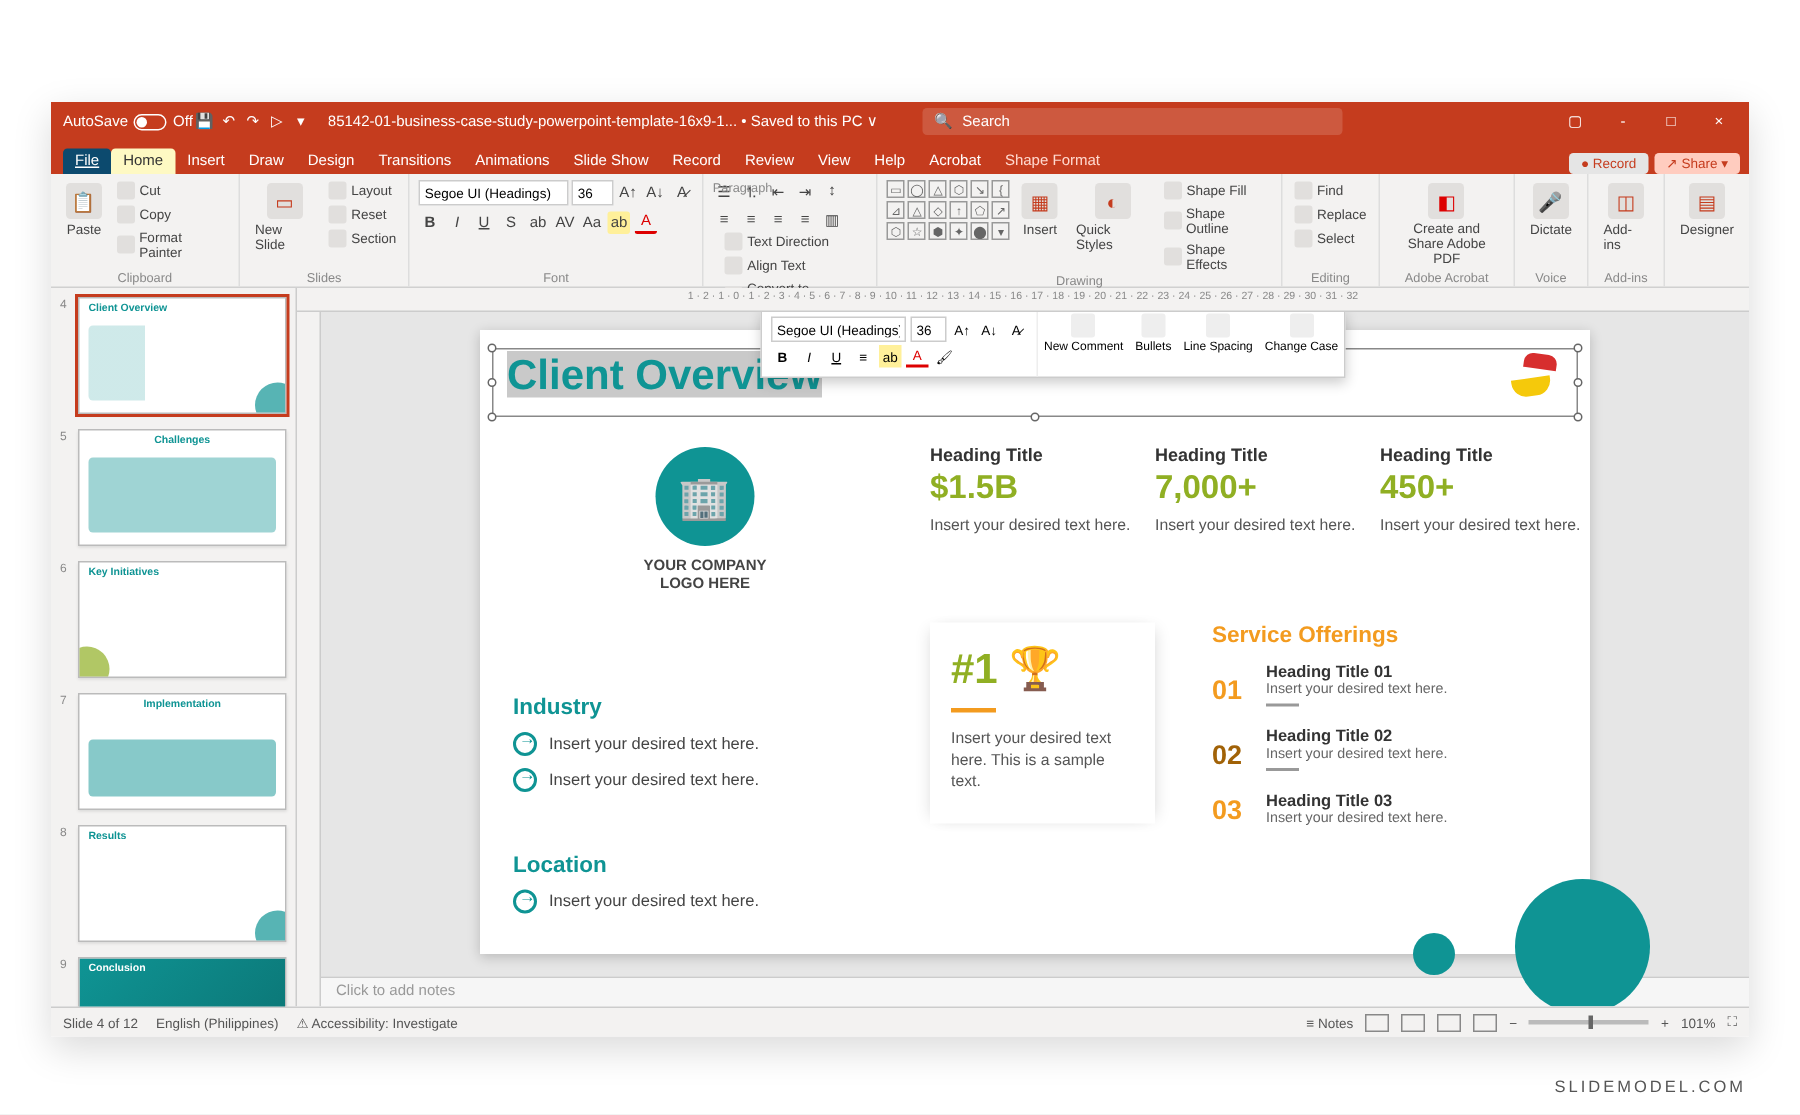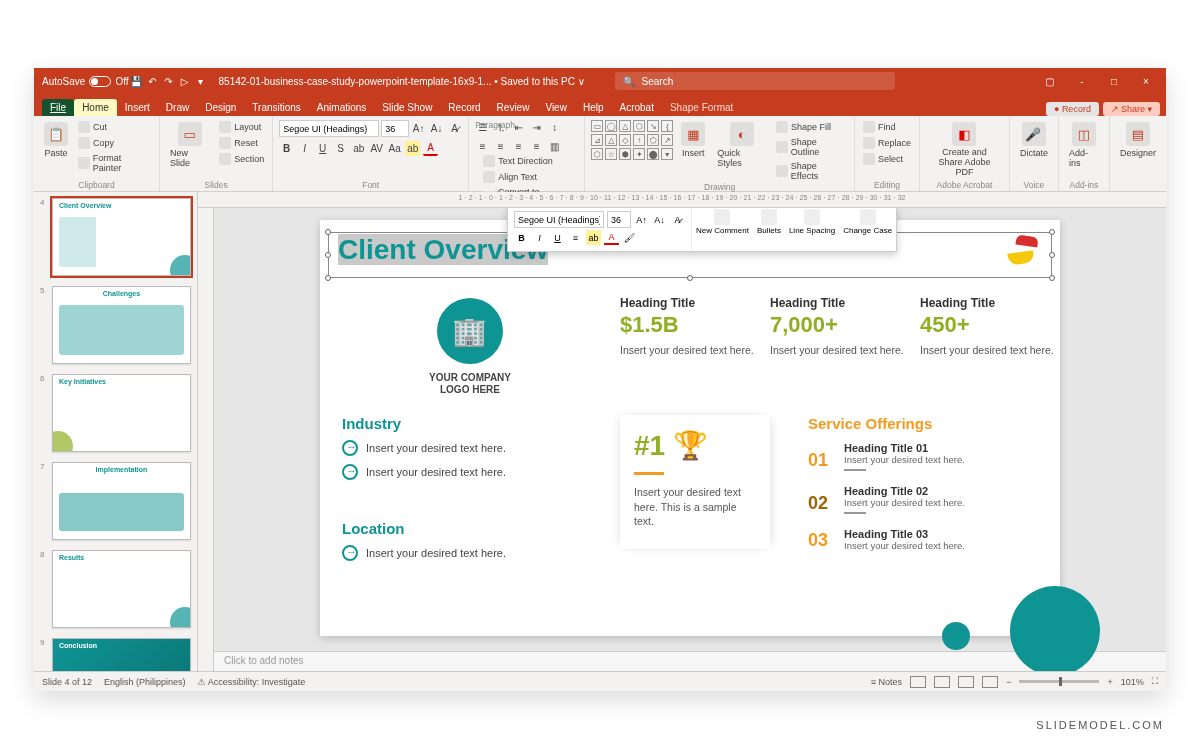--- a/index.html
+++ b/index.html
@@ -13,21 +13,21 @@
 .toggle::after { content:""; position:absolute; width:7px; height:7px; background:#fff; border-radius:50%; left:1px; top:1px; }
 .qat-icon { width:16px; height:16px; display:flex; align-items:center; justify-content:center; color:#fff; font-size:10px; }
 .file-name { margin-left:10px; white-space:nowrap; overflow:hidden; }
 .search-box { margin-left:30px; width:280px; height:18px; background:rgba(255,255,255,.15); border-radius:3px; display:flex; align-items:center; padding:0 8px; font-size:10px; gap:6px; }
 .win-controls { margin-left:auto; display:flex; }
 .win-btn { width:32px; height:26px; display:flex; align-items:center; justify-content:center; font-size:10px; }
 
 
 .tabs-row { height:22px; background:#c53c1e; display:flex; align-items:flex-end; font-size:10px; color:#fff; padding-left:8px; }
 .ribbon-tab { padding:3px 8px; cursor:pointer; }
-.ribbon-tab.file { background:#14532d; border-radius:3px 3px 0 0;text-decoration:underline; }
+.ribbon-tab.file { background:#0c4a6e; border-radius:3px 3px 0 0;text-decoration:underline; }
 .ribbon-tab.active { background:#fef9c3; color:#333; border-radius:3px 3px 0 0; }
 .ribbon-tab.format { color:#ffd9cf; }
 .tabs-right { margin-left:auto; display:flex; align-items:center; padding-right:6px; gap:4px; }
 .record-chip, .share-chip { font-size:9px; background:#e5e5e5; color:#c53c1e; padding:2px 8px; border-radius:3px; }
 .share-chip { background:#ffccbf; }
 
 
 .ribbon { height:76px; background:#f3f2f1; border-bottom:1px solid #d0d0d0; display:flex; font-size:9px; color:#444; }
 .rgroup { border-right:1px solid #ddd; padding:4px 6px 1px; display:flex; flex-direction:column; justify-content:space-between; }
 .rgroup-label { text-align:center; color:#888; font-size:8.5px; }
@@ -77,21 +77,21 @@
 
 .company-logo { position:absolute; left:60px; top:78px; width:180px; text-align:center; }
 .logo-circ { width:66px; height:66px; background:#0f9494; border-radius:50%; margin:0 auto; display:flex; align-items:center; justify-content:center; color:#fff; font-size:28px; }
 .logo-txt { margin-top:8px; font-size:10px; font-weight:700; color:#444; line-height:1.2; }
 
 .stat { position:absolute; top:76px; width:140px; }
 .stat h4 { font-size:12px; font-weight:700; color:#333; }
 .stat .big { font-size:22px; font-weight:800; color:#90af23; margin:2px 0 6px; }
 .stat p { font-size:10.5px; color:#555; line-height:1.3; }
 
-.sec-h { font-size:15px; font-weight:700; color:#0f9494; }
+.sec-h { font-size:15px; font-weight:700; color:#0f9494;margin-top:48px; }
 .arrow-line { display:flex; align-items:center; gap:8px; margin:8px 0; font-size:11px; color:#444; }
 .arrow-ico { width:16px; height:16px; border:2px solid #0f9494; border-radius:50%; position:relative; flex-shrink:0; }
 .arrow-ico::after { content:"→"; position:absolute; left:2px; top:-3px; color:#0f9494; font-size:11px; }
 
 .rank-card { position:absolute; left:300px; top:195px; width:150px; background:#fff; box-shadow:4px 0 10px -4px rgba(0,0,0,.15), -4px 0 10px -4px rgba(0,0,0,.12); padding:14px 14px 20px; }
 .rank-top { font-size:28px; font-weight:800; color:#90af23; display:flex; align-items:center; gap:8px; }
 .rank-divider { width:30px; height:3px; background:#f39b1f; margin:10px 0; }
 
 .svc { position:absolute; left:488px; top:195px; right:24px; }
 .svc-h { font-size:15px; font-weight:700; color:#f39b1f; margin-bottom:10px; }

